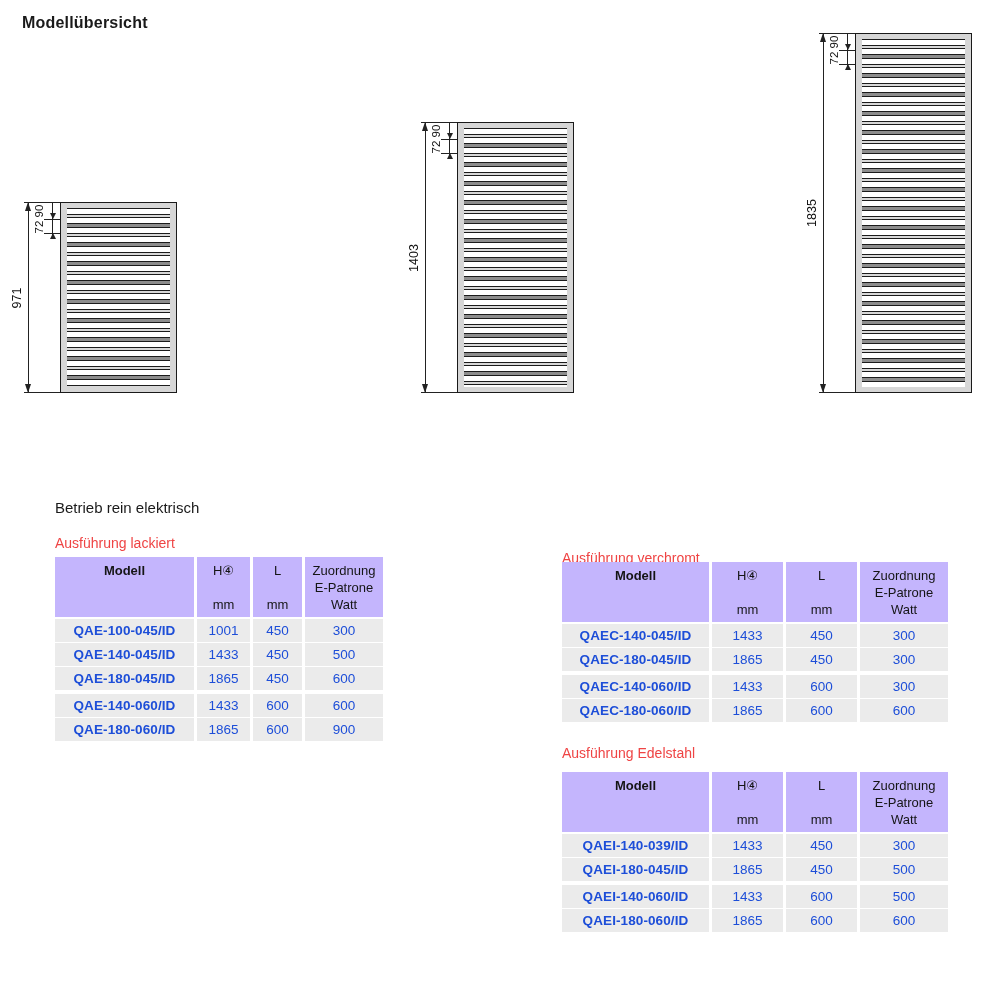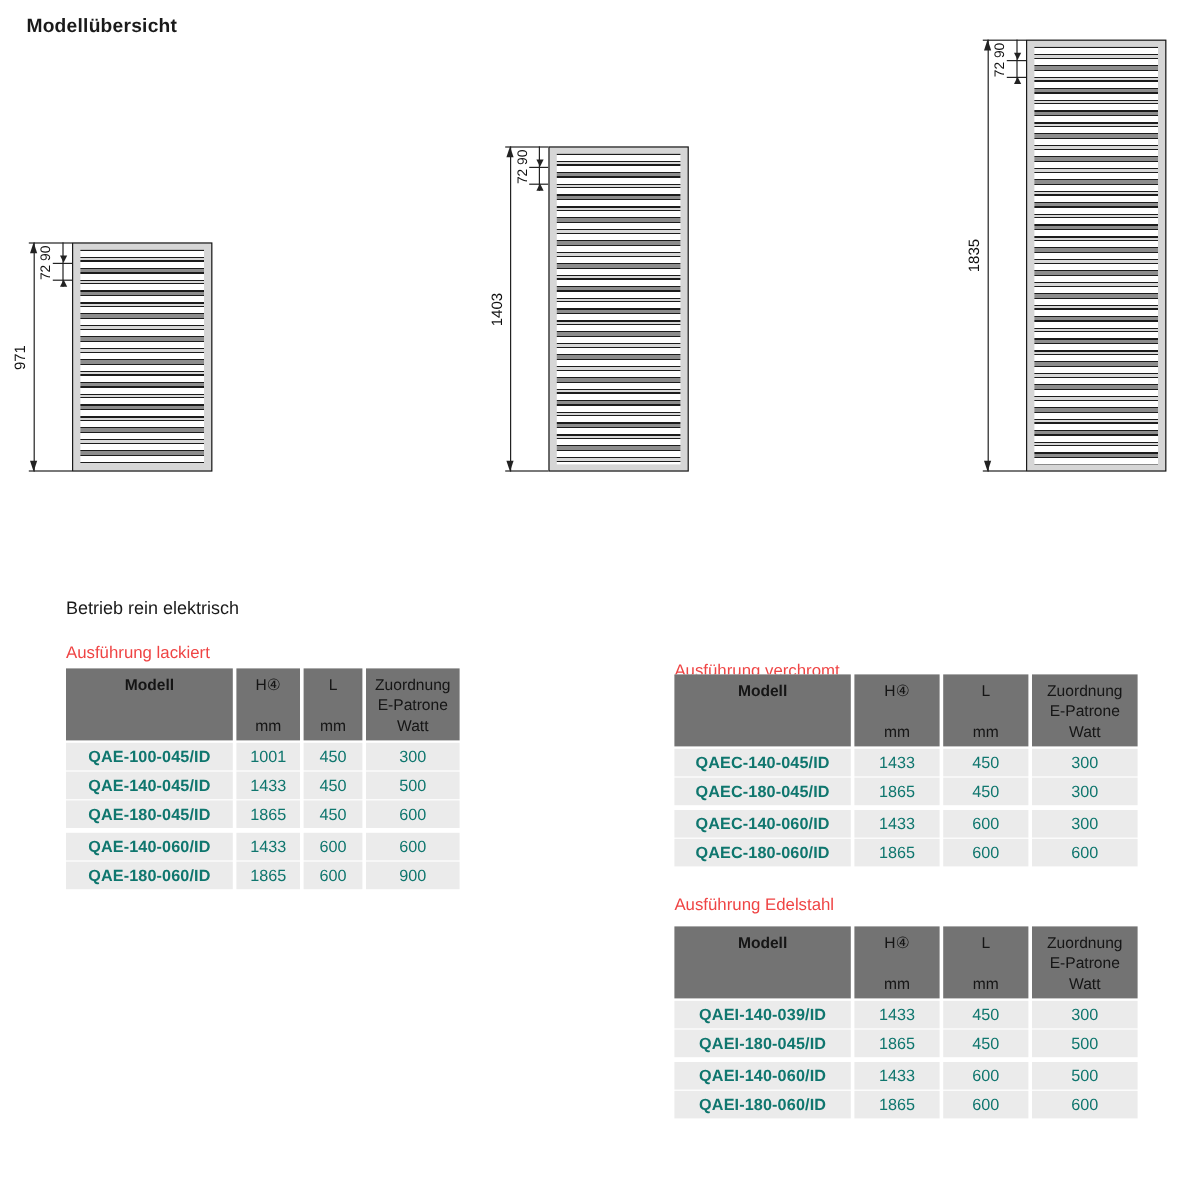--- a/index.html
+++ b/index.html
@@ -47,27 +47,27 @@
   .vlabel-main{left:9px;top:50%;font-size:12.5px;}
   .vlabel-90{left:31px;top:9px;}
   .vlabel-72{left:31px;top:25px;}
 
   
   .spec-table{position:absolute;background:#ffffff;}
   .t-a{--cols:139px 53px 49px 78px;}
   .t-b{--cols:147px 71px 71px 88px;}
   .thead,.trow{display:grid;grid-template-columns:var(--cols);column-gap:3px;}
   .thead{height:60px;margin-bottom:2px;}
-  .th{background:#737373;display:flex;flex-direction:column;align-items:center;
+  .th{background:#c4b5fd;display:flex;flex-direction:column;align-items:center;
     justify-content:space-between;padding:6px 2px 4px 2px;font-size:13px;color:#151515;line-height:1.25;}
   .th .lbl-model{font-weight:bold;}
   .trow{height:23px;margin-bottom:1px;}
   .group-start{margin-top:4px;}
   .td{background:#ebebeb;display:flex;align-items:center;justify-content:center;
-    font-size:13.5px;color:#0f766e;}
+    font-size:13.5px;color:#1d4ed8;}
   .td-model{font-weight:bold;letter-spacing:.1px;}
 </style>
 </head>
 <body>
 
 <div class="abs page-title">Modellübersicht</div>
 
 <div class="diagram" style="left:8px;top:202px;height:191px;">
   <div class="dim-line"></div>
   <div class="arr arr-up"></div>

